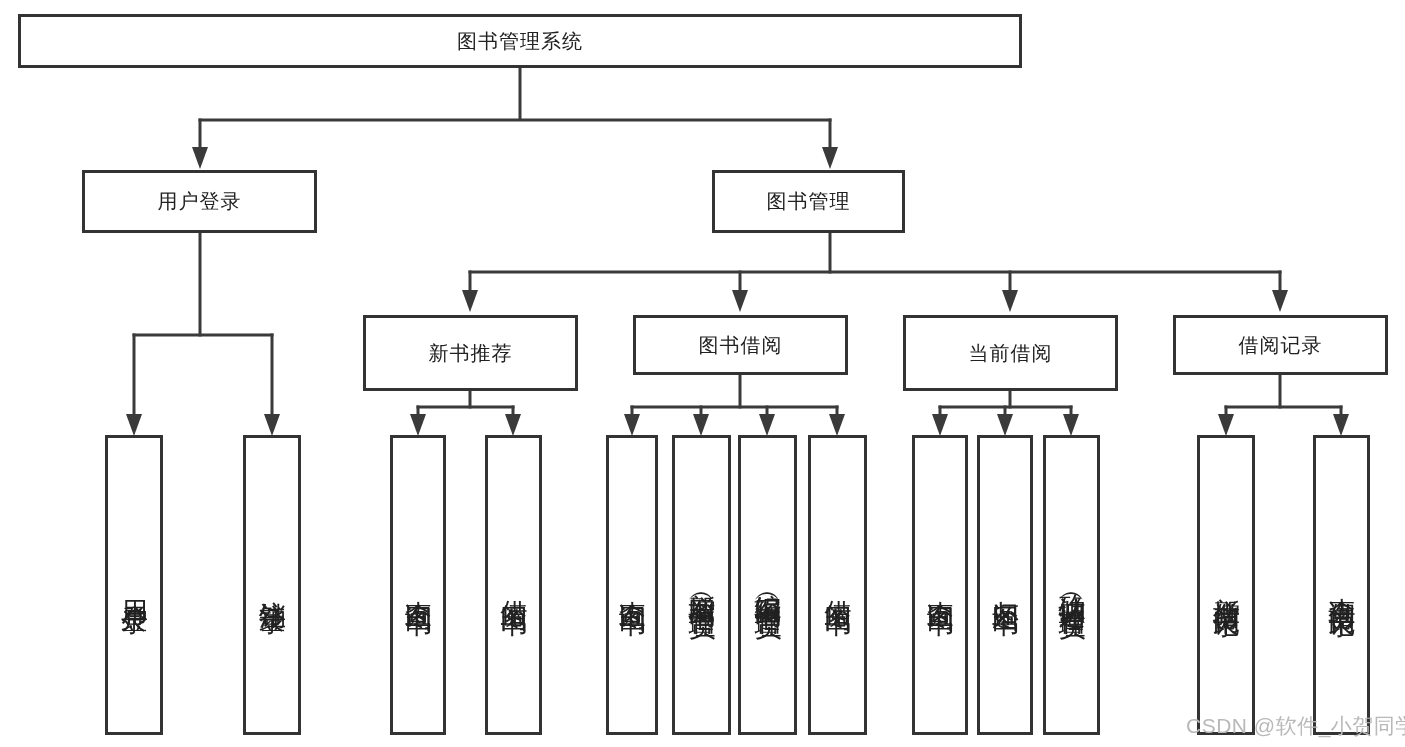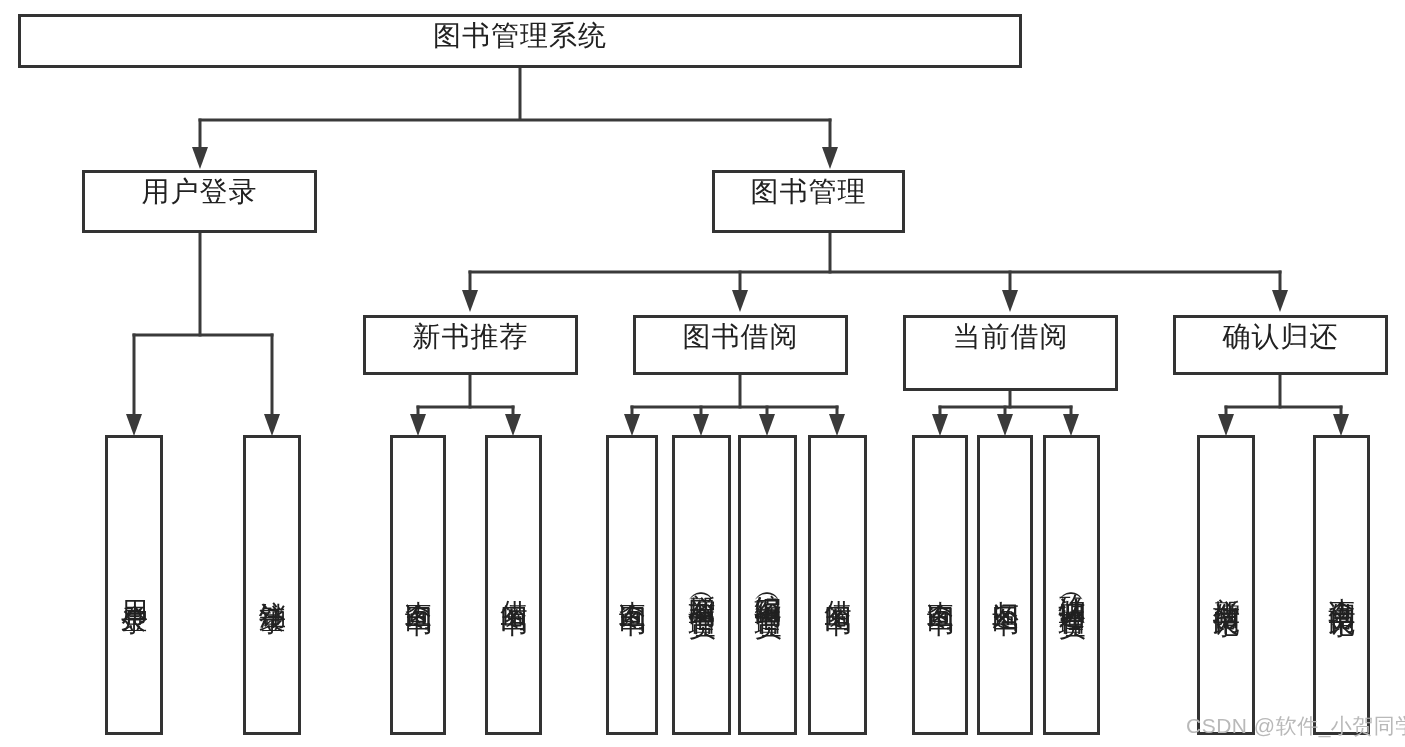--- a/index.html
+++ b/index.html
@@ -21,23 +21,23 @@
     left: 0; top: 0;
     width: 1405px; height: 747px;
     z-index: 1;
   }
   .node {
     position: absolute;
     box-sizing: border-box;
     border: 3px solid #333333;
     background: #ffffff;
     display: flex;
-    align-items: flex-start;
+    align-items: center;
     justify-content: center;
-    font-size: 28px;
+    font-size: 20px;
     letter-spacing: 1px;
     z-index: 2;
     white-space: nowrap;
   }
   .leaf {
     position: absolute;
     box-sizing: border-box;
     top: 435px;
     height: 300px;
     border: 3px solid #333333;
@@ -140,31 +140,31 @@
     <span>图书管理系统</span>
   </div>
 
   <div class="node" style="left:82px; top:170px; width:235px; height:63px;">
     <span>用户登录</span>
   </div>
   <div class="node" style="left:712px; top:170px; width:193px; height:63px;">
     <span>图书管理</span>
   </div>
 
-  <div class="node" style="left:363px; top:315px; width:215px; height:60px;">
+  <div class="node" style="left:363px; top:315px; width:215px; height:76px;">
     <span>新书推荐</span>
   </div>
   <div class="node" style="left:633px; top:315px; width:215px; height:60px;">
     <span>图书借阅</span>
   </div>
   <div class="node" style="left:903px; top:315px; width:215px; height:76px;">
     <span>当前借阅</span>
   </div>
   <div class="node" style="left:1173px; top:315px; width:215px; height:60px;">
-    <span>确认归还</span>
+    <span>借阅记录</span>
   </div>
 
   <div class="leaf" style="left:105px; width:58px;">
     <span class="vtext">用户登录</span>
   </div>
   <div class="leaf" style="left:243px; width:58px;">
     <span class="vtext">注销登录</span>
   </div>
 
   <div class="leaf" style="left:390px; width:56px;">

